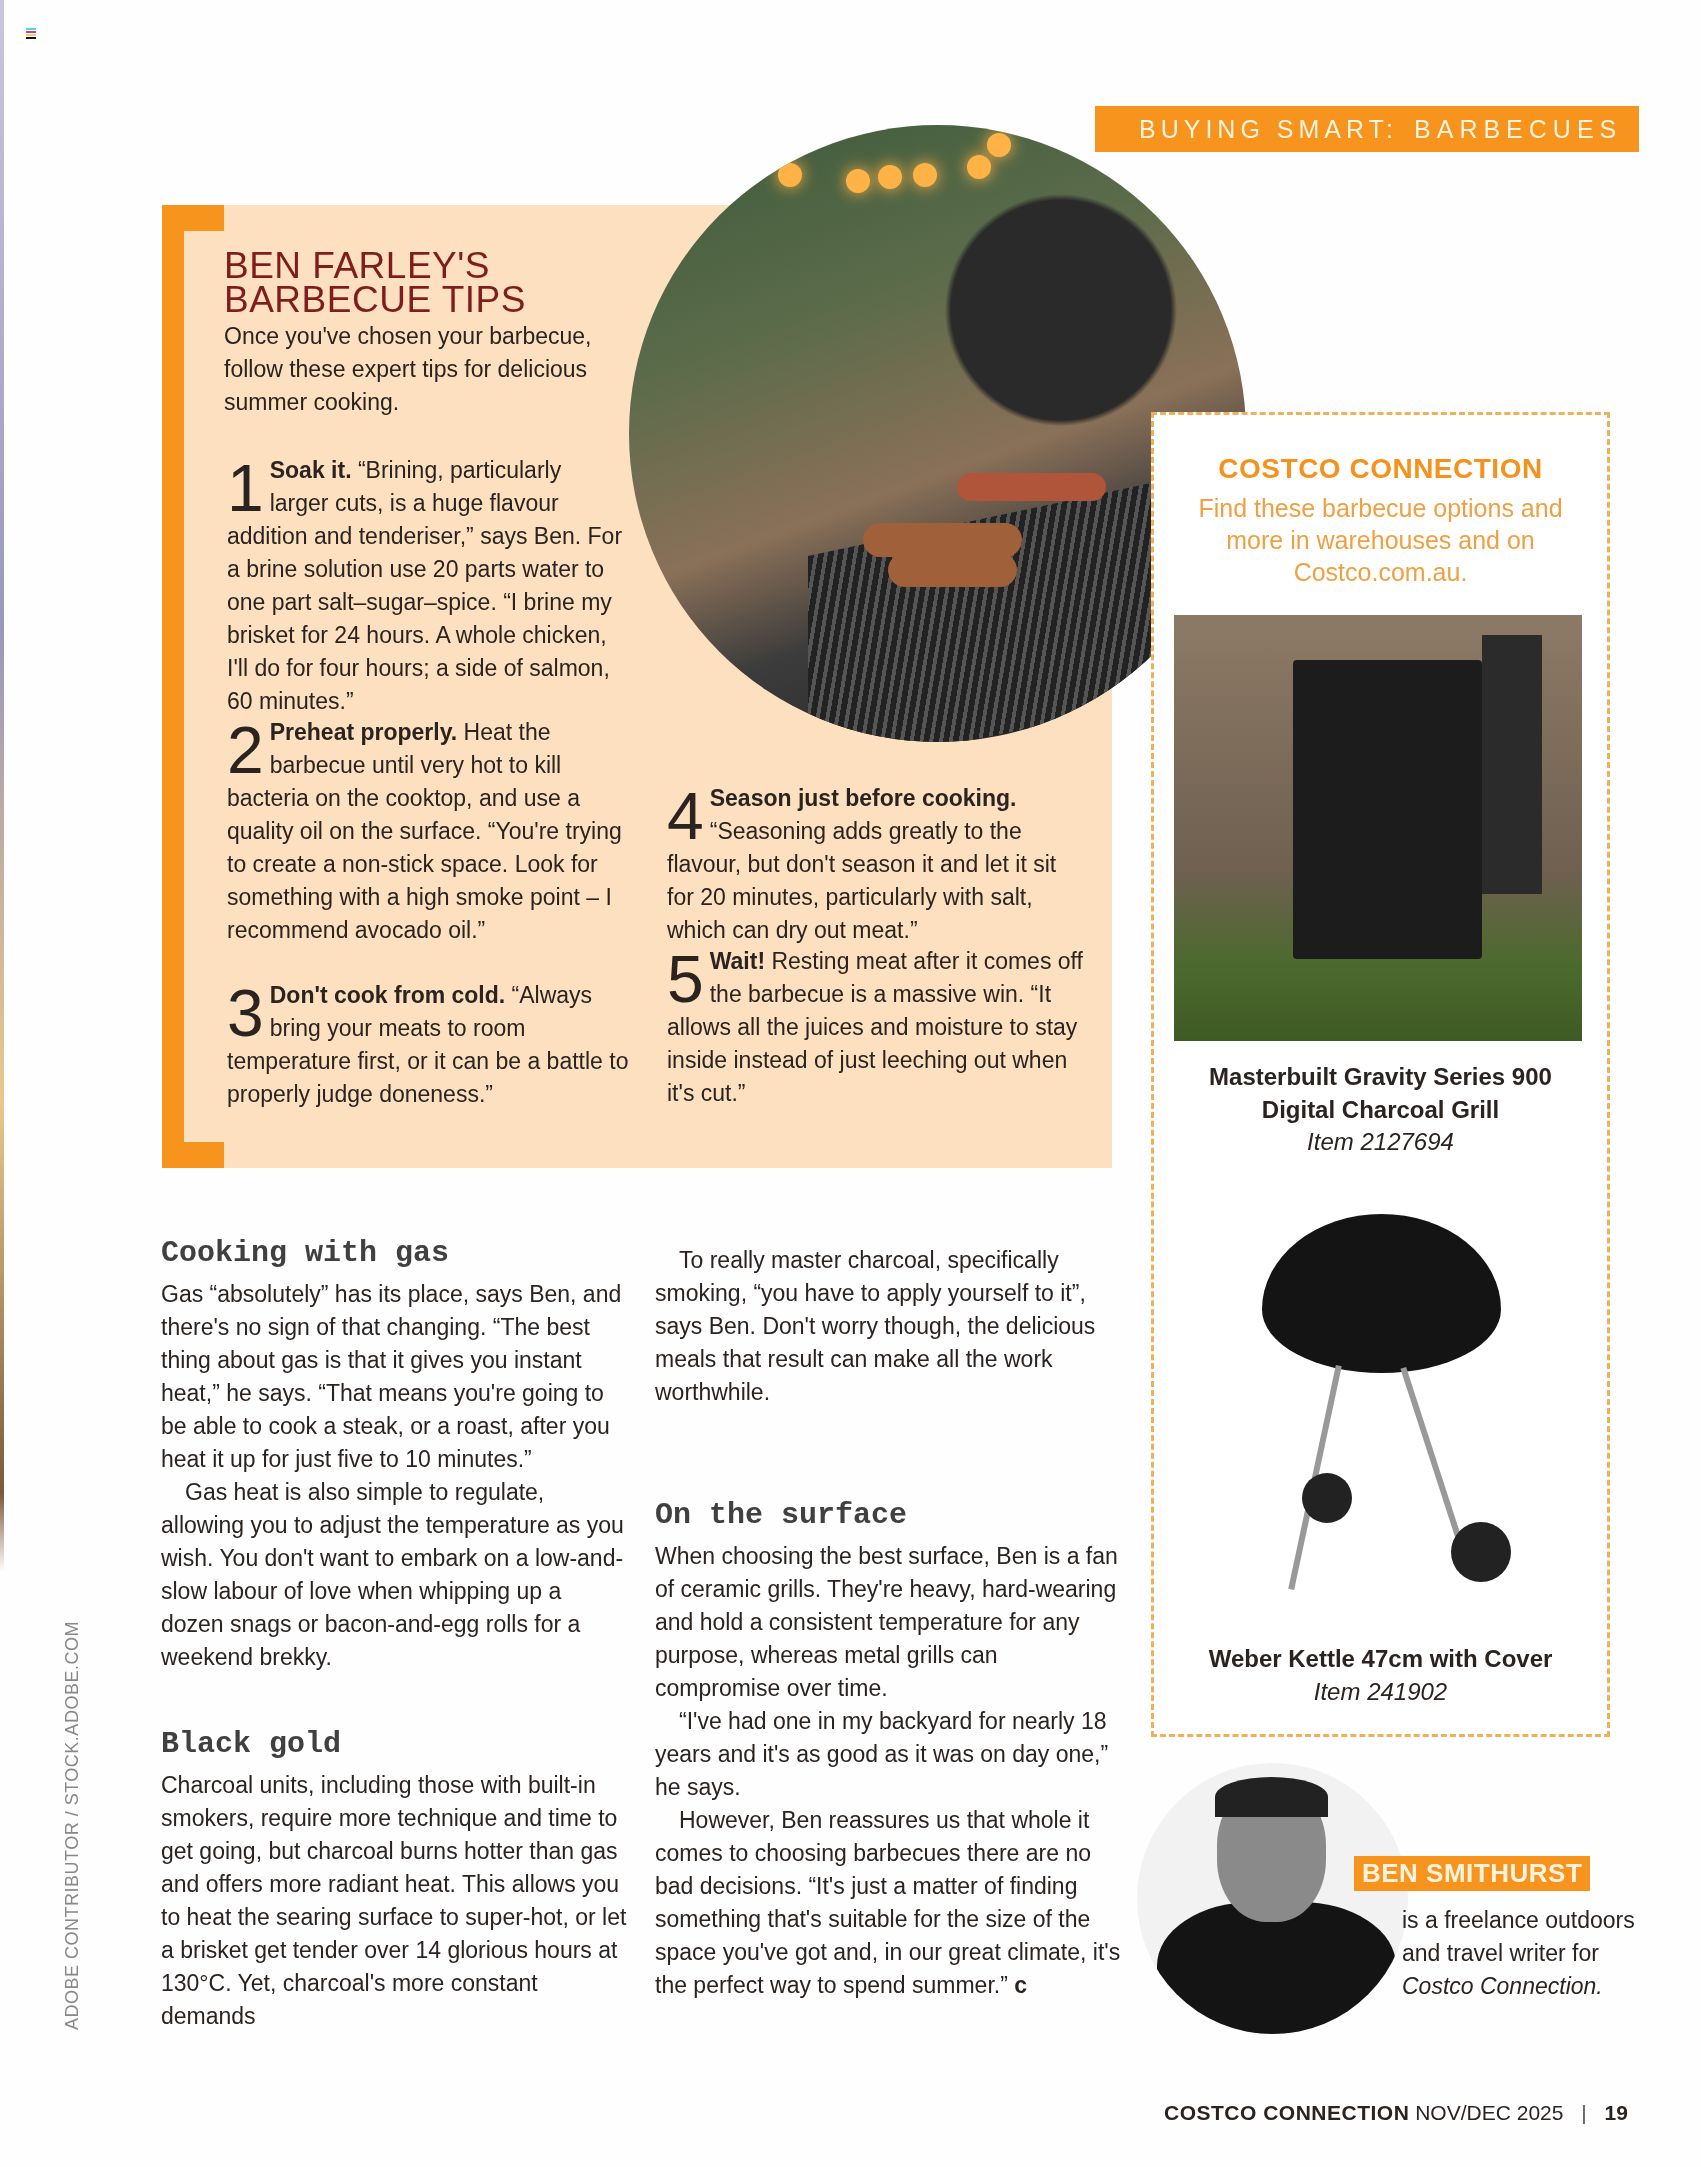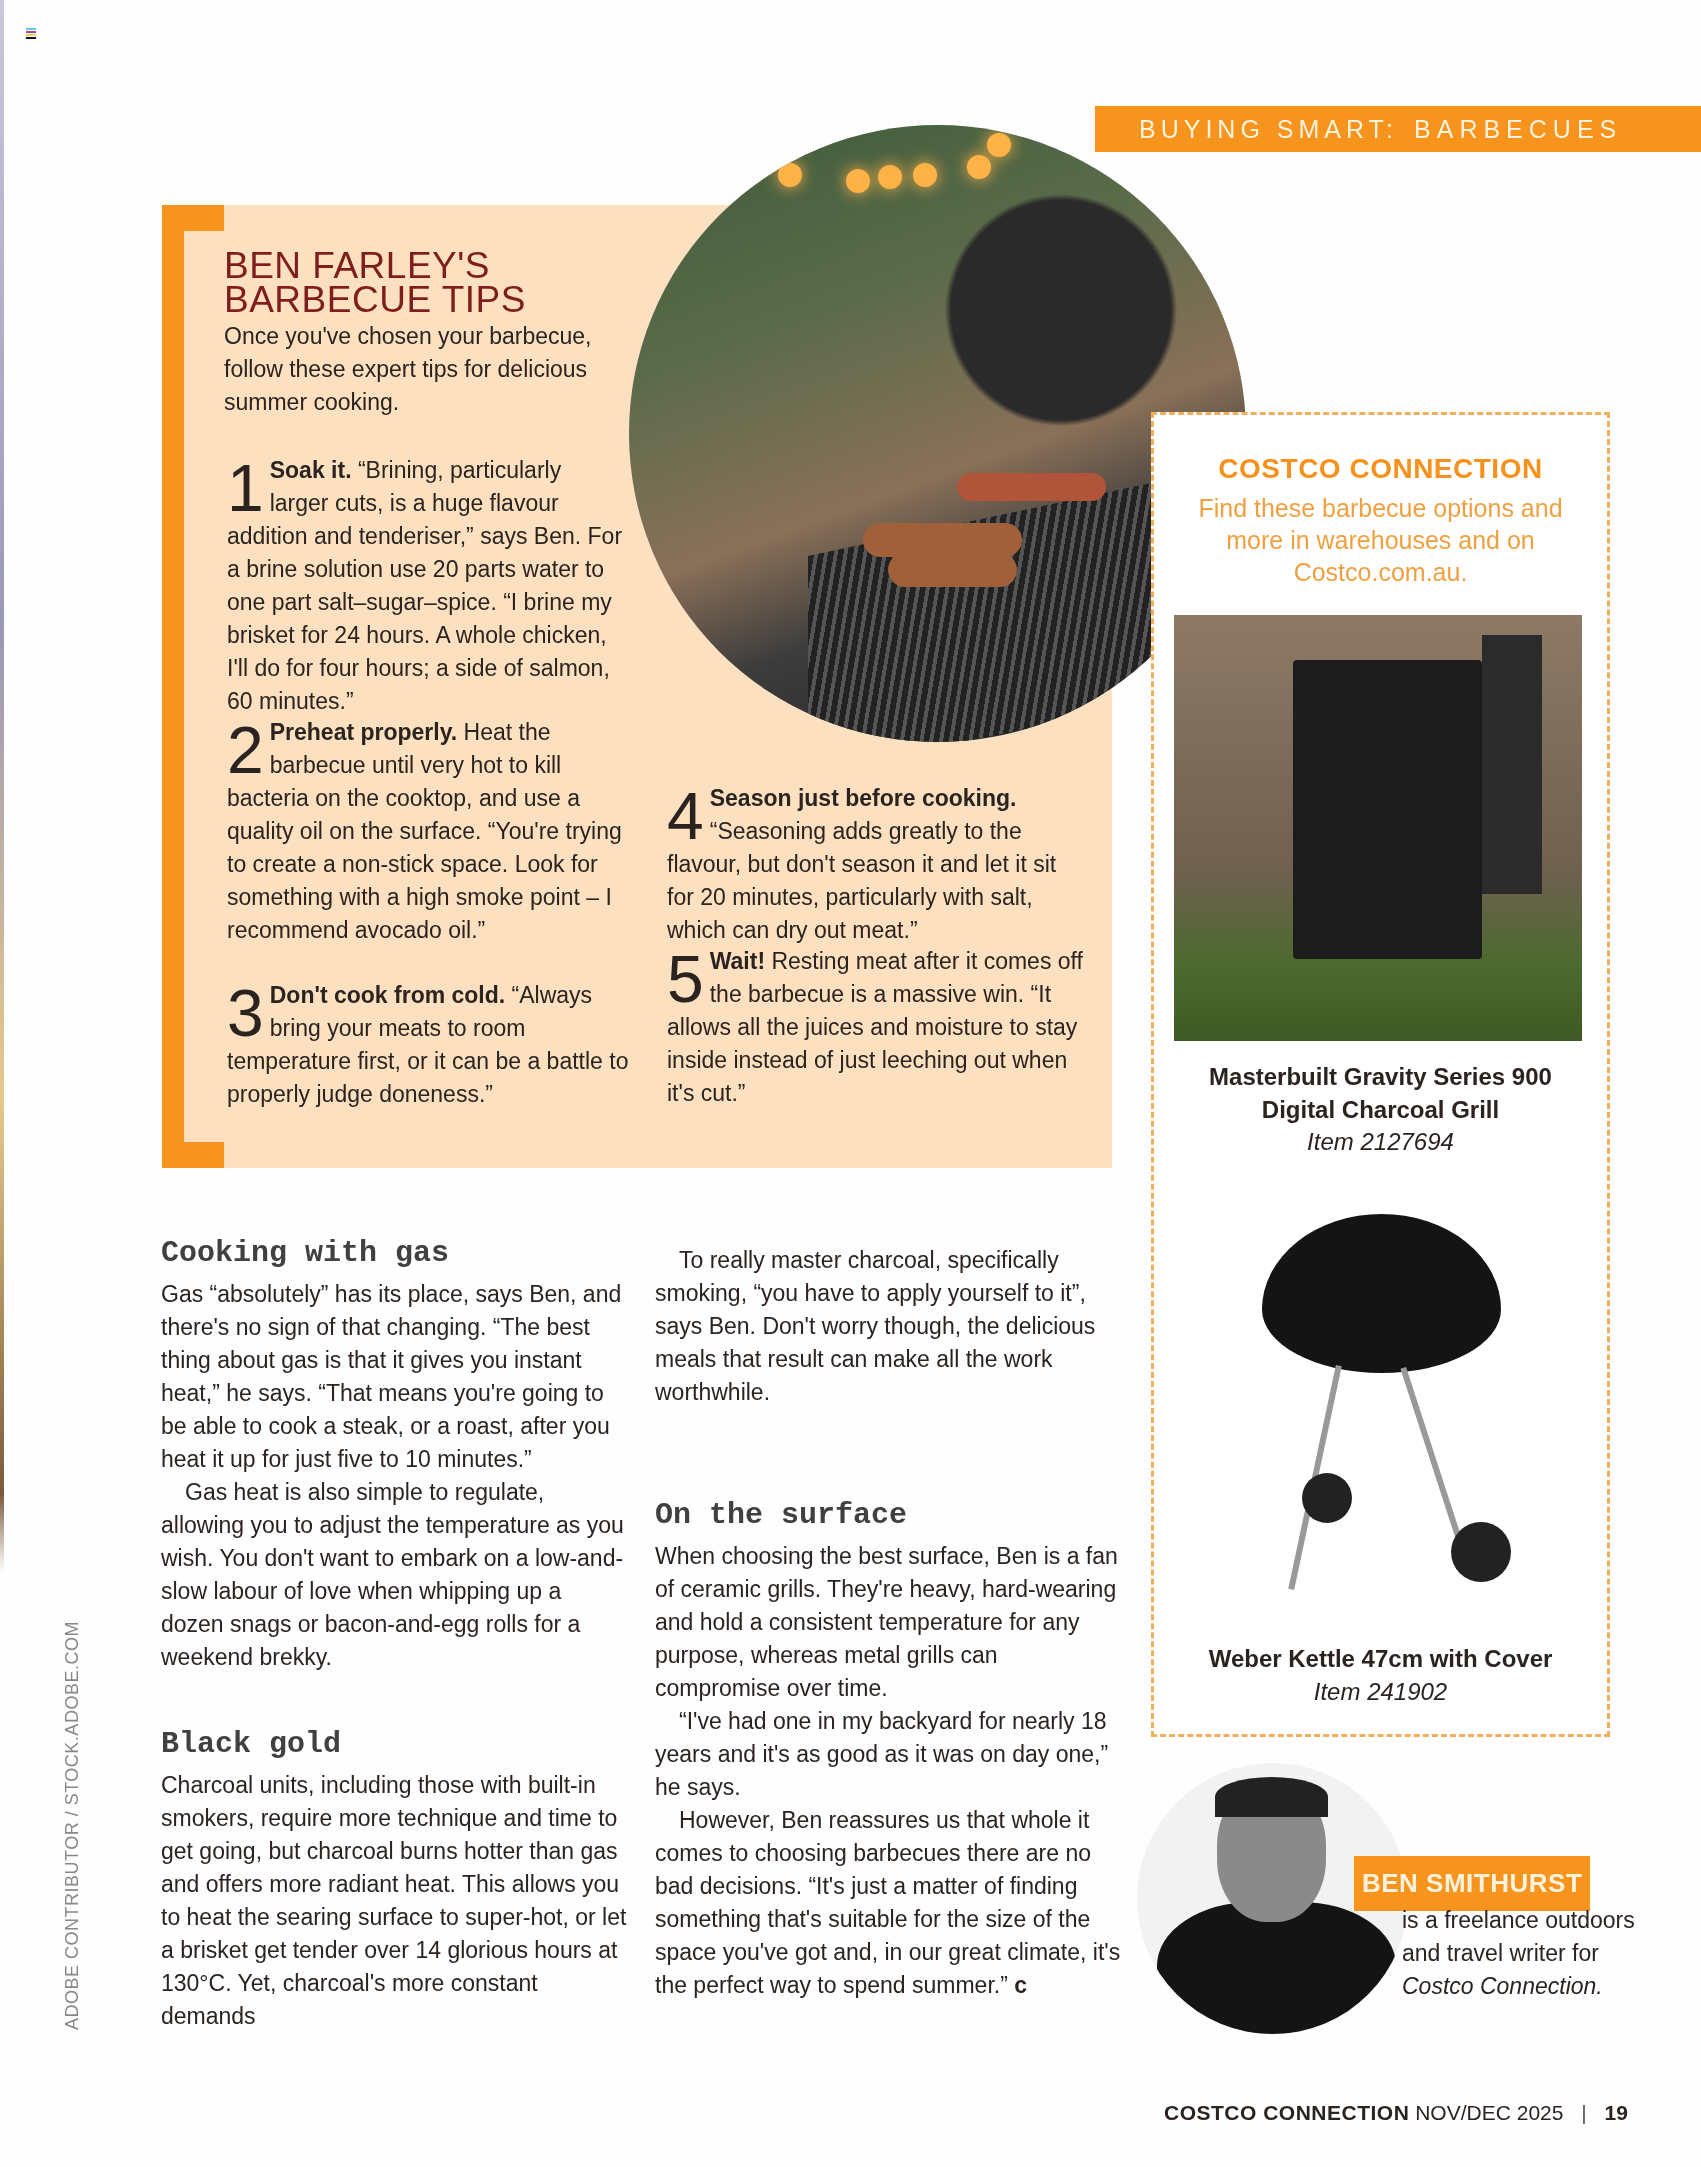--- a/index.html
+++ b/index.html
@@ -1,20 +1,20 @@
 <!DOCTYPE html>
 <html><head>
 <meta charset="utf-8">
 <style>
   html,body{margin:0;padding:0;}
   body{width:1701px;height:2167px;background:#fefefe;position:relative;overflow:hidden;font-family:"Liberation Sans",sans-serif;color:#2a2320;}
   .page-edge{position:absolute;left:0;top:0;width:4px;height:1572px;background:linear-gradient(#c9c6dd,#9a98b8 40%,#e8c98a 70%,#7a5a3a 95%,#fff);}
   .reg-mark{position:absolute;left:26px;top:28px;width:10px;height:10px;}
   .reg-mark div{height:2px;margin-bottom:1px;}
-  .banner{position:absolute;left:1095px;top:106px;width:606px;height:46px;background:#f7941d;display:flex;align-items:center;}
+  .banner{position:absolute;left:1095px;top:106px;width:544px;height:46px;background:#f7941d;display:flex;align-items:center;}
   .banner span{font-size:25px;letter-spacing:5px;color:#fff3de;}
   .banner .light{margin-left:44px;font-weight:300;}
   .banner .bold{font-weight:normal;margin-left:16px;letter-spacing:6px;}
 
   .tips-box{position:absolute;left:162px;top:205px;width:950px;height:963px;background:#fde0bf;}
   .bracket-v{position:absolute;left:162px;top:205px;width:22px;height:963px;background:#f7941d;}
   .bracket-t{position:absolute;left:162px;top:205px;width:62px;height:26px;background:#f7941d;}
   .bracket-b{position:absolute;left:162px;top:1142px;width:62px;height:26px;background:#f7941d;}
   .tips-title{position:absolute;left:224px;top:249px;font-size:37px;line-height:34px;color:#7f1d1d;letter-spacing:0.5px;}
   .tips-intro{position:absolute;left:224px;top:320px;width:408px;font-size:23px;line-height:33px;}
@@ -46,21 +46,21 @@
   .col{position:absolute;font-size:23px;line-height:33px;width:468px;}
   .col p{margin:0;}
   .col p.ind{text-indent:24px;}
 
   .credit{position:absolute;left:62px;top:2030px;transform-origin:left top;transform:rotate(-90deg);font-size:18px;color:#888;white-space:nowrap;letter-spacing:0.5px;}
 
   .author-photo{position:absolute;left:1137px;top:1763px;width:271px;height:271px;border-radius:50%;background:#f2f2f2;overflow:hidden;}
   .author-photo .head{position:absolute;left:80px;top:20px;width:109px;height:139px;border-radius:45%;background:#8a8a8a;}
   .author-photo .hair{position:absolute;left:78px;top:14px;width:113px;height:40px;border-radius:50% 50% 0 0;background:#222;}
   .author-photo .shirt{position:absolute;left:20px;top:139px;width:239px;height:159px;border-radius:40% 40% 0 0;background:#141414;}
-  .author-tag{position:absolute;left:1354px;top:1856px;background:#f7941d;color:#fff3de;font-weight:bold;font-size:26px;padding:12px 8px;letter-spacing:0.5px;}
+  .author-tag{position:absolute;left:1354px;top:1856px;background:#f7941d;color:#fff3de;font-weight:bold;font-size:26px;padding:2px 8px;letter-spacing:0.5px;}
   .author-bio{position:absolute;left:1402px;top:1904px;width:239px;font-size:23px;line-height:33px;}
 
   .footer{position:absolute;left:1164px;top:2101px;font-size:21px;}
   .footer .brand{font-weight:bold;letter-spacing:0.5px;}
   .footer .sep{margin:0 12px;color:#555;}
 </style>
 </head>
 <body>
 
 <div class="page-edge"></div>

